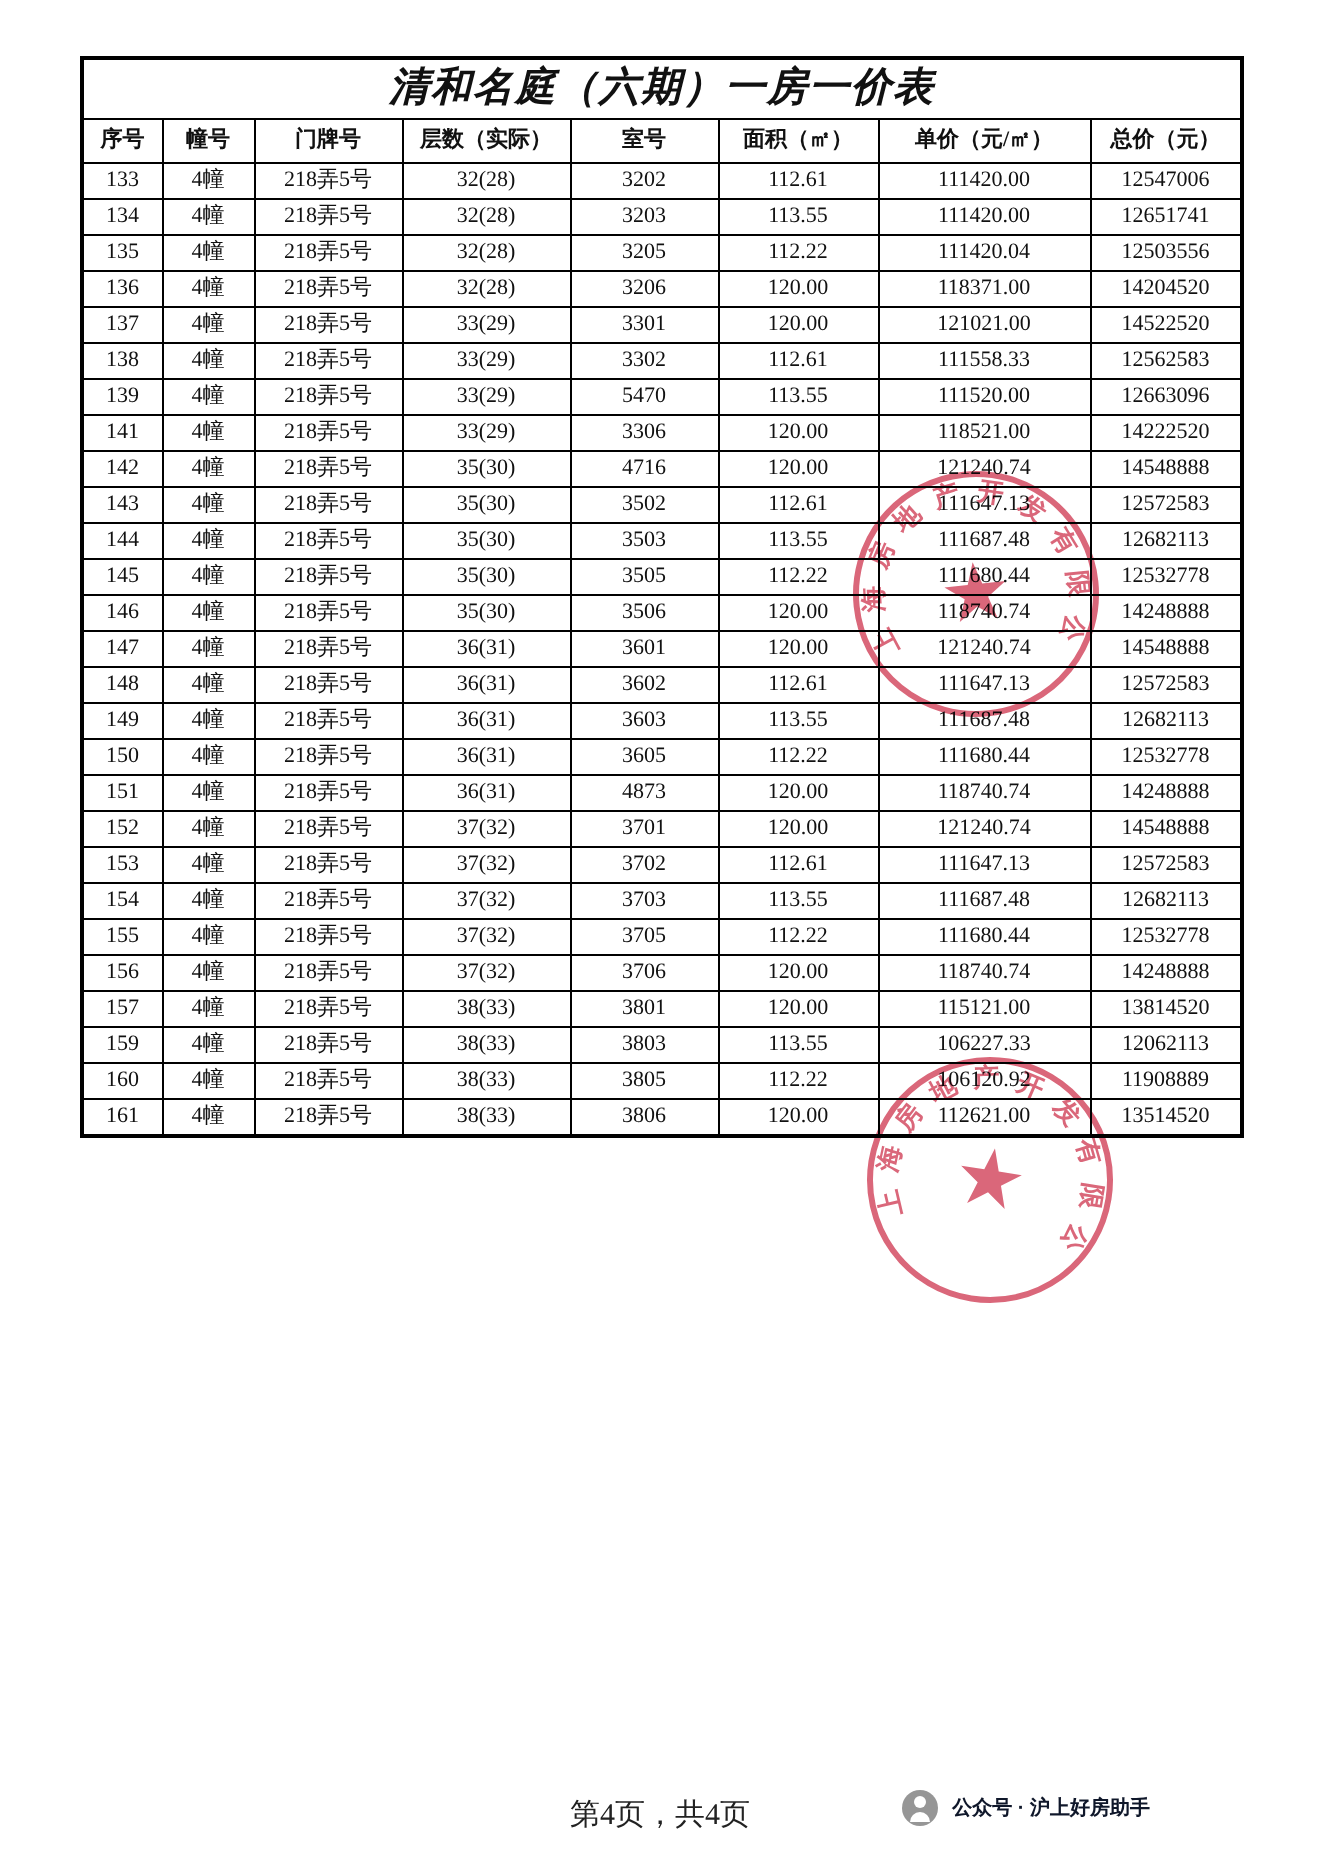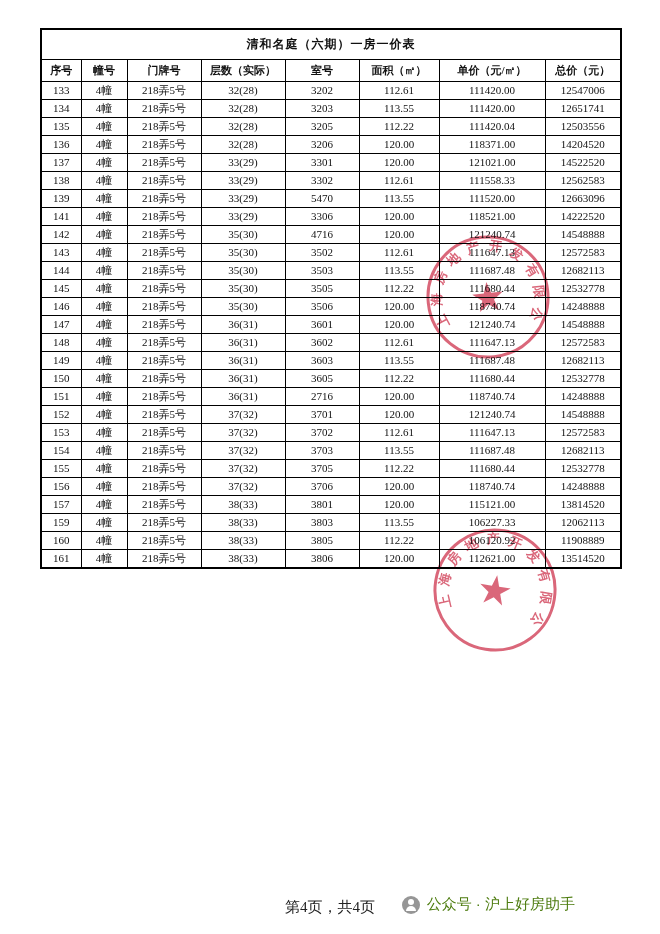--- a/index.html
+++ b/index.html
@@ -12,42 +12,42 @@
     position:absolute;left:40px;top:28px;width:580px;
     border-collapse:collapse;table-layout:fixed;
     border:2px solid #000;
   }
   table.price th,table.price td{
     border:1px solid #000;text-align:center;vertical-align:middle;
     font-size:11px;padding:0;height:17px;line-height:17px;
     white-space:nowrap;overflow:hidden;font-weight:normal;
   }
   table.price th.title-cell{
-    height:29px;line-height:29px;font-size:12px;font-weight:bold;letter-spacing:1px;
+    height:29px;line-height:29px;font-size:20px;font-weight:bold;letter-spacing:1px;font-style:italic;
   }
   table.price thead th.col{
     height:21px;line-height:21px;font-weight:bold;font-size:11px;
   }
   
   .stamp{position:absolute;opacity:.82;mix-blend-mode:multiply;pointer-events:none;}
   .stamp.s1{left:408px;top:217px;transform:rotate(-6deg);}
   .stamp.s2{left:415px;top:510px;transform:rotate(9deg);}
   .stamp circle{fill:none;stroke:var(--seal,#d2455c);stroke-width:3;}
   .stamp text{fill:var(--seal,#d2455c);}
   .stamp .arc-text{font-size:13px;font-weight:bold;font-family:"Liberation Serif","DejaVu Serif",serif;}
   .stamp .star{font-size:40px;font-family:"DejaVu Sans",sans-serif;}
   
   .footer-page{
     position:absolute;left:0;right:0;top:898px;text-align:center;
     font-size:15px;color:#222;
   }
   .footer-brand{
     position:absolute;top:895px;right:85px;
     font-family:"Liberation Sans","DejaVu Sans",sans-serif;
-    font-size:15px;color:#4d7c0f;display:flex;align-items:center;
+    font-size:10px;color:#0f172a;display:flex;align-items:center;font-weight:bold;
   }
   .brand-icon{
     width:18px;height:18px;border-radius:50%;background:#969696;
     position:relative;display:inline-block;margin-right:7px;flex:0 0 auto;
   }
   .brand-icon::before{
     content:"";position:absolute;left:6px;top:3px;width:6px;height:6px;border-radius:50%;background:#fff;
   }
   .brand-icon::after{
     content:"";position:absolute;left:4px;top:10.5px;width:10px;height:5px;border-radius:5px 5px 0 0;background:#fff;
@@ -253,21 +253,21 @@
           <td>3605</td>
           <td>112.22</td>
           <td>111680.44</td>
           <td>12532778</td>
         </tr>
         <tr>
           <td>151</td>
           <td>4幢</td>
           <td>218弄5号</td>
           <td>36(31)</td>
-          <td>2716</td>
+          <td>4873</td>
           <td>120.00</td>
           <td>118740.74</td>
           <td>14248888</td>
         </tr>
         <tr>
           <td>152</td>
           <td>4幢</td>
           <td>218弄5号</td>
           <td>37(32)</td>
           <td>3701</td>

